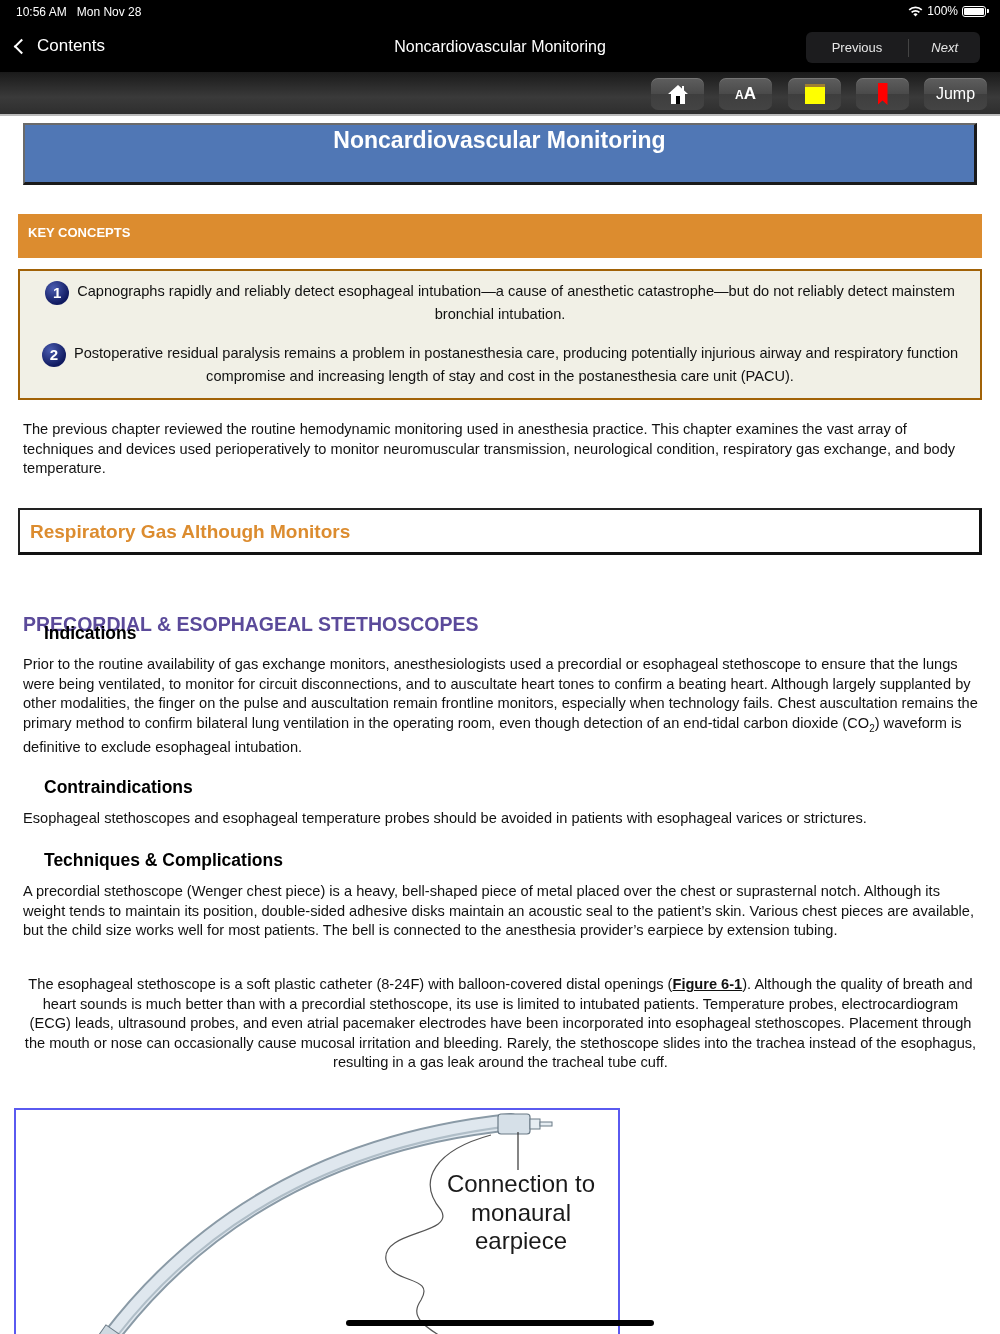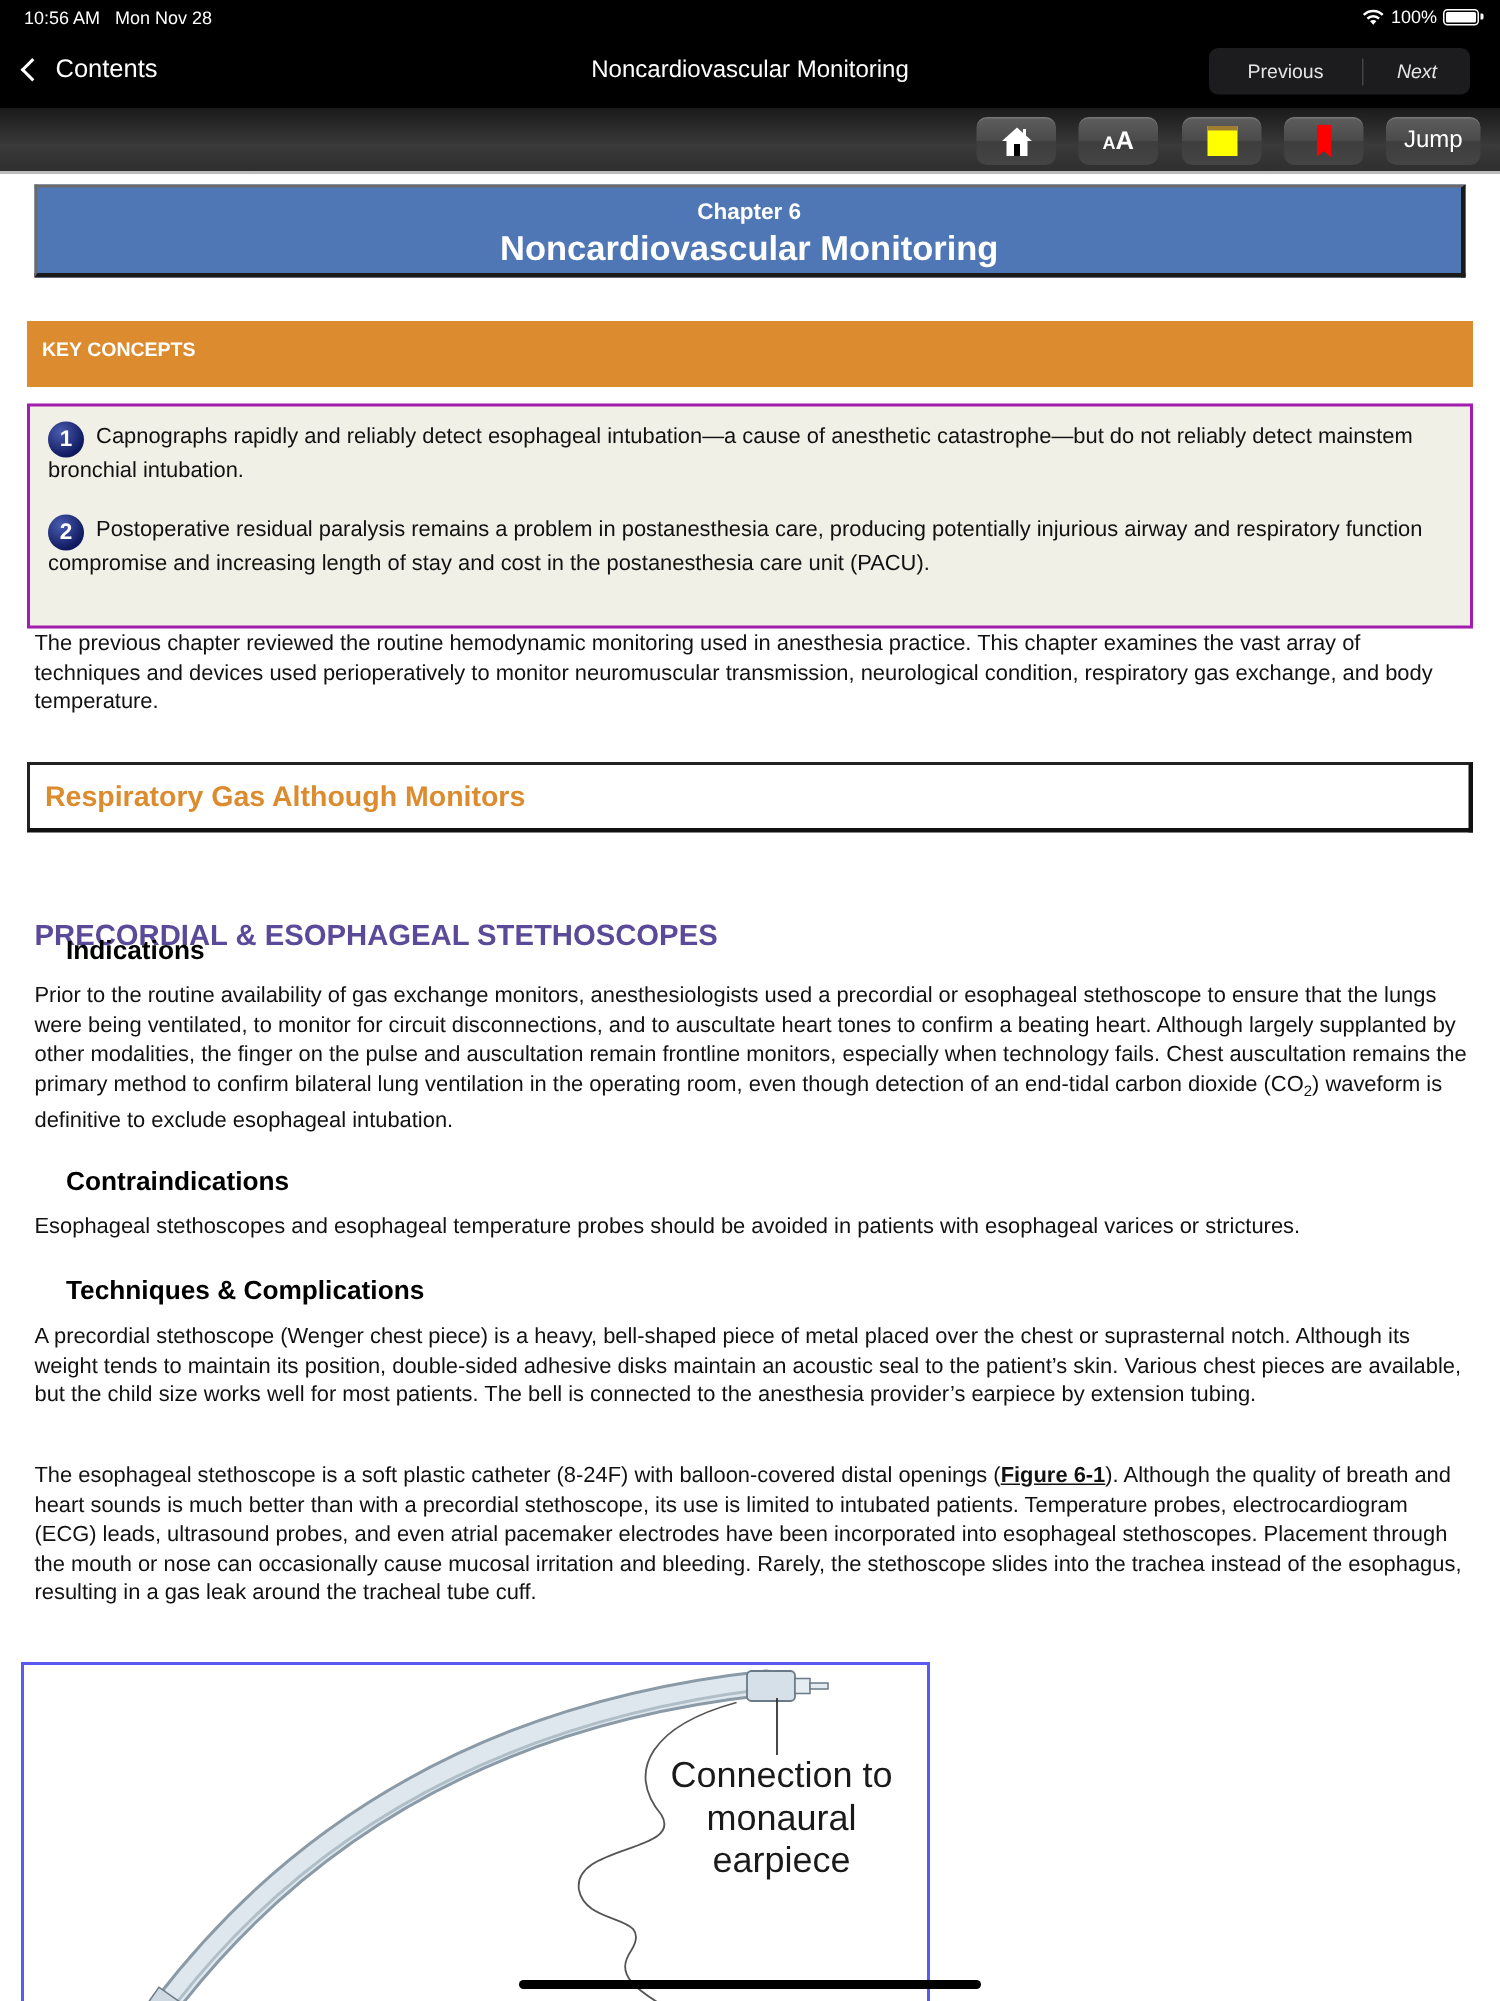--- a/index.html
+++ b/index.html
@@ -37,38 +37,38 @@
     .note-icon { width: 20px; height: 20px; background: #ffff00; border-top: 3px solid #a08030; }
     .mark-icon { width: 10px; height: 22px; background: #ff0000; clip-path: polygon(0 0, 100% 0, 100% 100%, 50% 80%, 0 100%); }
 
     
     .content { position: absolute; top: 118px; left: 0; width: 1000px; }
     .chapter-header { position: absolute; top: 5px; left: 23px; width: 954px; height: 62px; background: #5077b5; border: 2px solid #6a6a6a; border-bottom: 3px solid #1a1a1a; border-right: 3px solid #1a1a1a; color: #fff; text-align: center; }
     .chapter-num { font-size: 15px; font-weight: bold; margin-top: 8px; }
     .chapter-title { font-size: 23px; font-weight: bold; margin-top: 2px; }
 
     .key-header { position: absolute; top: 96px; left: 18px; width: 964px; height: 44px; background: #dc8c2f; color: #fff; font-size: 13px; font-weight: bold; padding: 11px 10px; }
-    .key-box { position: absolute; top: 151px; left: 18px; width: 964px; height: 150px; background: #f1f0e6; border: 2px solid #a21caf; padding: 10px 12px; font-size: 14.6px; line-height: 19.5px; }
+    .key-box { position: absolute; top: 151px; left: 18px; width: 964px; height: 131px; background: #f1f0e6; border: 2px solid #a16207; padding: 10px 12px; font-size: 14.6px; line-height: 19.5px; text-align: center; }
     .concept { margin-bottom: 18px; }
     .num-badge { display: inline-flex; width: 24px; height: 24px; border-radius: 50%; background: radial-gradient(circle at 35% 30%, #4a5cb0, #101a60 70%); color: #fff; font-weight: bold; font-size: 15px; align-items: center; justify-content: center; vertical-align: -2px; margin-right: 4px; }
 
     .para { position: absolute; left: 23px; width: 955px; font-size: 14.6px; line-height: 19.6px; color: #111; }
     .p-intro { top: 302px; }
 
     .section-box { position: absolute; top: 390px; left: 18px; width: 964px; height: 47px; border: 2px solid #222; border-bottom: 3px solid #111; border-right: 3px solid #111; color: #dc8c2f; font-size: 19px; font-weight: bold; padding: 11px 10px; }
 
     .h-purple { position: absolute; left: 23px; top: 464px; font-size: 19.5px; font-weight: bold; color: #5b4a9a; margin-top: 31px; }
     .h-teal { position: absolute; left: 23px; font-size: 17.5px; font-weight: bold; color: #000000; margin-left: 21px; }
     .h-ind { top: 505px; }
     .p-ind { top: 537px; }
     .h-contra { top: 659px; }
     .p-contra { top: 691px; }
     .h-tech { top: 732px; }
     .p-tech1 { top: 764px; }
-    .p-tech2 { top: 857px; }
+    .p-tech2 { top: 857px; text-align: center; }
     .fig-link { font-weight: bold; text-decoration: underline; color: #111; cursor: pointer; }
     sub { font-size: 10px; }
 
     .figure { position: absolute; top: 990px; left: 14px; width: 606px; height: 240px; border: 2px solid #5a5af0; background: #fff; overflow: hidden; }
     .fig-label { position: absolute; left: 420px; top: 60px; width: 170px; text-align: center; font-size: 24px; line-height: 28.5px; color: #1a1a1a; }
 
     .home-indicator { position: absolute; left: 346px; top: 1320px; width: 308px; height: 6px; border-radius: 3px; background: #000; }
   </style>
 </head>
 <body>
@@ -116,21 +116,20 @@
     <div class="note-icon"></div>
   </div>
   <div class="tool-btn mark">
     <div class="mark-icon"></div>
   </div>
   <div class="tool-btn jump">Jump</div>
 </div>
 
 <div class="content">
   <div class="chapter-header">
-    <div class="chapter-num">Chapter 6</div>
     <div class="chapter-title">Noncardiovascular Monitoring</div>
   </div>
 
   <div class="key-header">KEY CONCEPTS</div>
   <div class="key-box">
     <div class="concept">
       <span class="num-badge">1</span>
       <span>Capnographs rapidly and reliably detect esophageal intubation—a cause of anesthetic catastrophe—but do not reliably detect mainstem bronchial intubation.</span>
     </div>
     <div class="concept">

